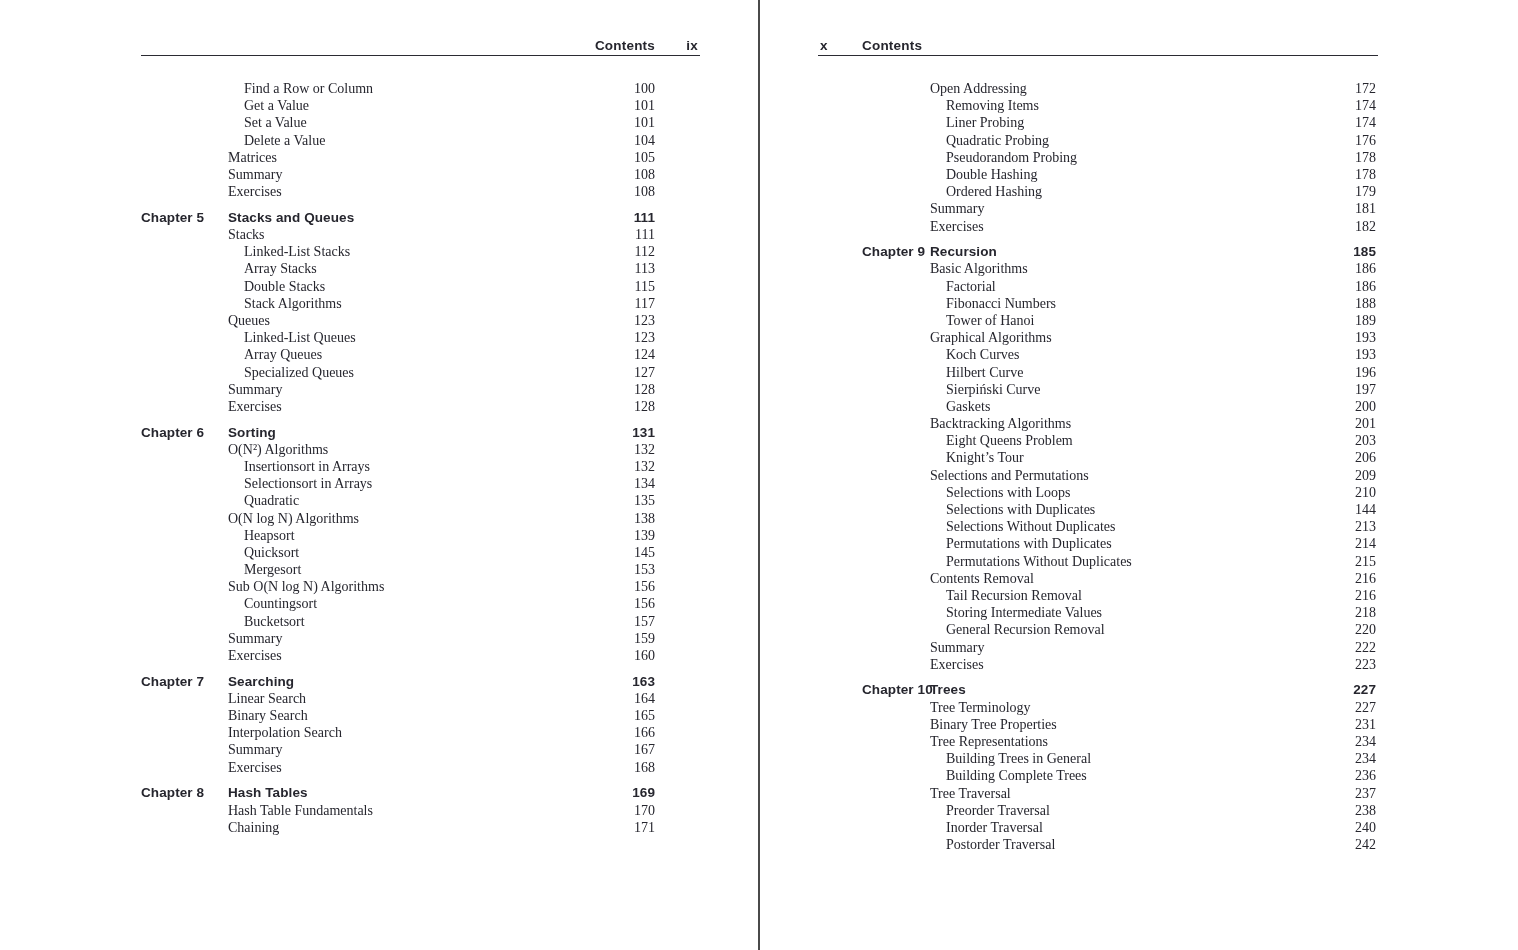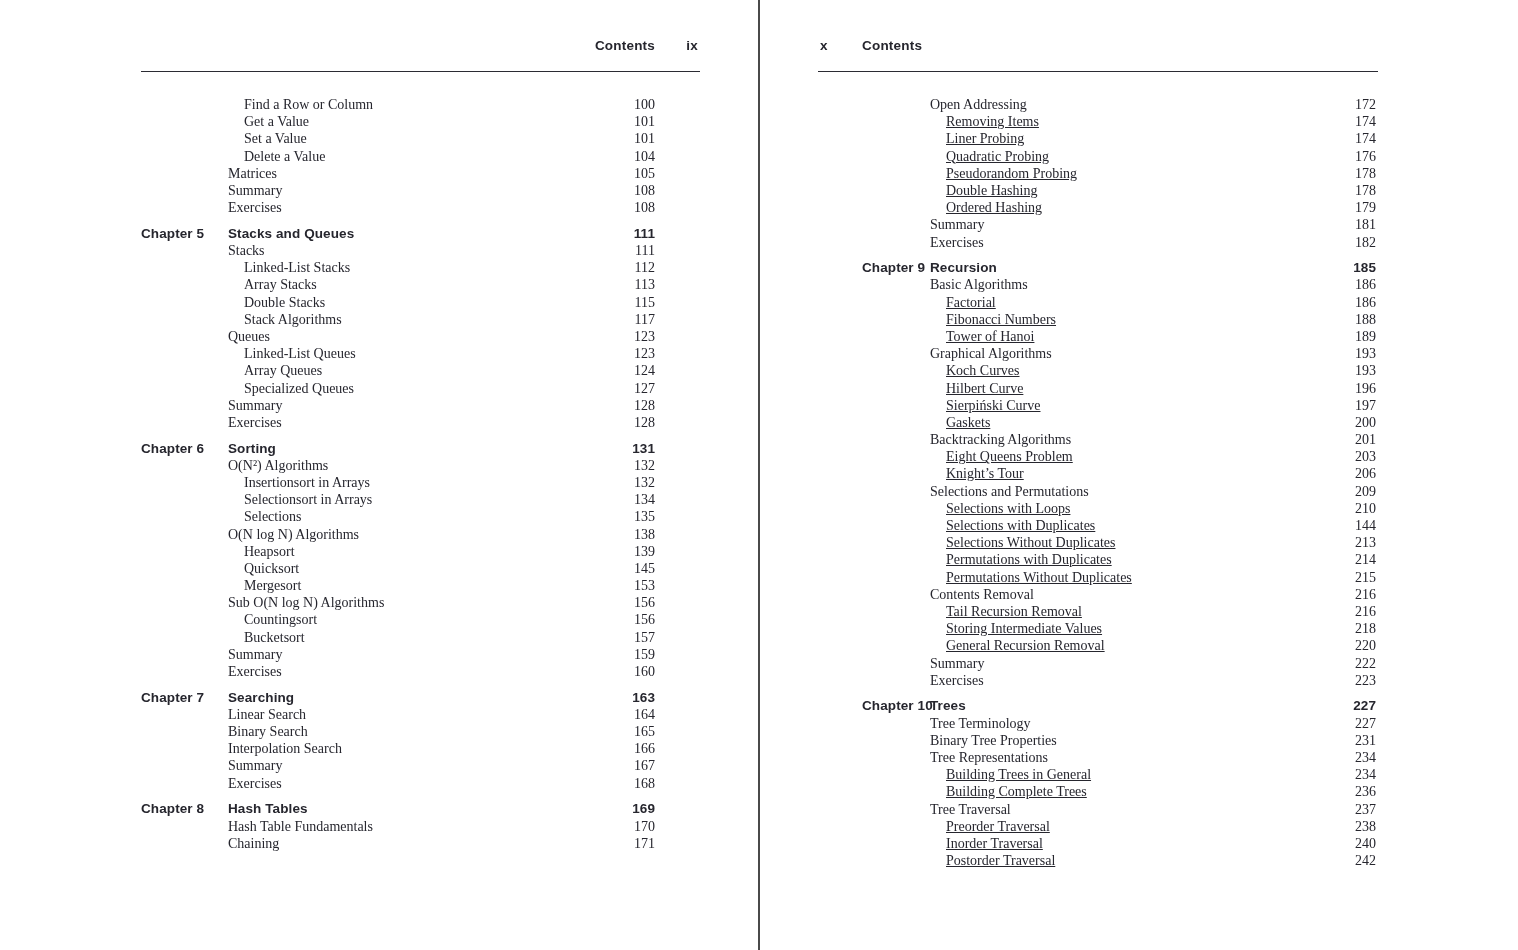--- a/index.html
+++ b/index.html
@@ -16,21 +16,21 @@
     width: 2px; height: 950px;
     background: #4a4a4a;
   }
   .page { position: absolute; top: 38px; }
   .page-left  { left: 141px; width: 559px; }
   .page-right { left: 818px; width: 560px; }
 
   .page-header {
     position: relative;
     height: 14px;
-    padding-bottom: 19px;
+    padding-bottom: 3px;
     border-bottom: 1.7px solid #2b2b33;
     font-family: "Liberation Sans", sans-serif;
     font-weight: 700;
     font-size: 13.5px;
     letter-spacing: 0.2px;
   }
   .page-left  .header-title { position: absolute; right: 45px; top: 0; }
   .page-left  .header-folio { position: absolute; right: 2px;  top: 0; }
   .page-right .header-folio { position: absolute; left: 2px;   top: 0; }
   .page-right .header-title { position: absolute; left: 44px;  top: 0; }
@@ -47,21 +47,21 @@
   .page-left  .row { padding-right: 45px; gap: 17px; }
   .page-right .row { padding-right: 2px; }
 
   .row-title { white-space: nowrap; }
   .row-page  { margin-left: auto; white-space: nowrap; }
 
   
   .page-left  .row.l1 .row-title { margin-left: 87px; text-align: center; }
   .page-left  .row.l2 .row-title { margin-left: 103px; }
   .page-right .row.l1 .row-title { margin-left: 112px; }
-  .page-right .row.l2 .row-title { margin-left: 128px; text-decoration: underline; }
+  .page-right .row.l2 .row-title { margin-left: 128px; }
 
   
   .row.chapter {
     margin-top: 8.5px;
     font-family: "Liberation Sans", sans-serif;
     font-weight: 700;
     font-size: 13.5px;
     letter-spacing: 0.1px;
   }
   .chapter-label { position: absolute; top: 0; white-space: nowrap; }
@@ -169,21 +169,21 @@
       </div>
       <div class="row l2">
         <span class="row-title">Insertionsort in Arrays</span>
         <span class="row-page">132</span>
       </div>
       <div class="row l2">
         <span class="row-title">Selectionsort in Arrays</span>
         <span class="row-page">134</span>
       </div>
       <div class="row l2">
-        <span class="row-title">Selections</span>
+        <span class="row-title">Quadratic</span>
         <span class="row-page">135</span>
       </div>
       <div class="row l1">
         <span class="row-title">O(N log N) Algorithms</span>
         <span class="row-page">138</span>
       </div>
       <div class="row l2">
         <span class="row-title">Heapsort</span>
         <span class="row-page">139</span>
       </div>

